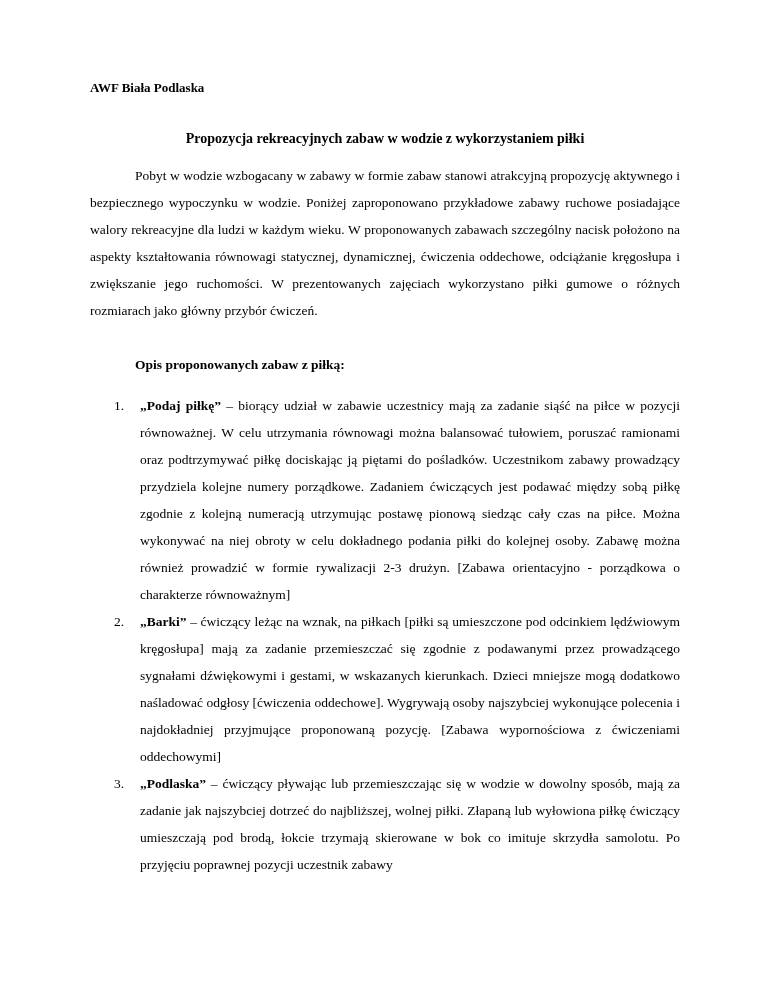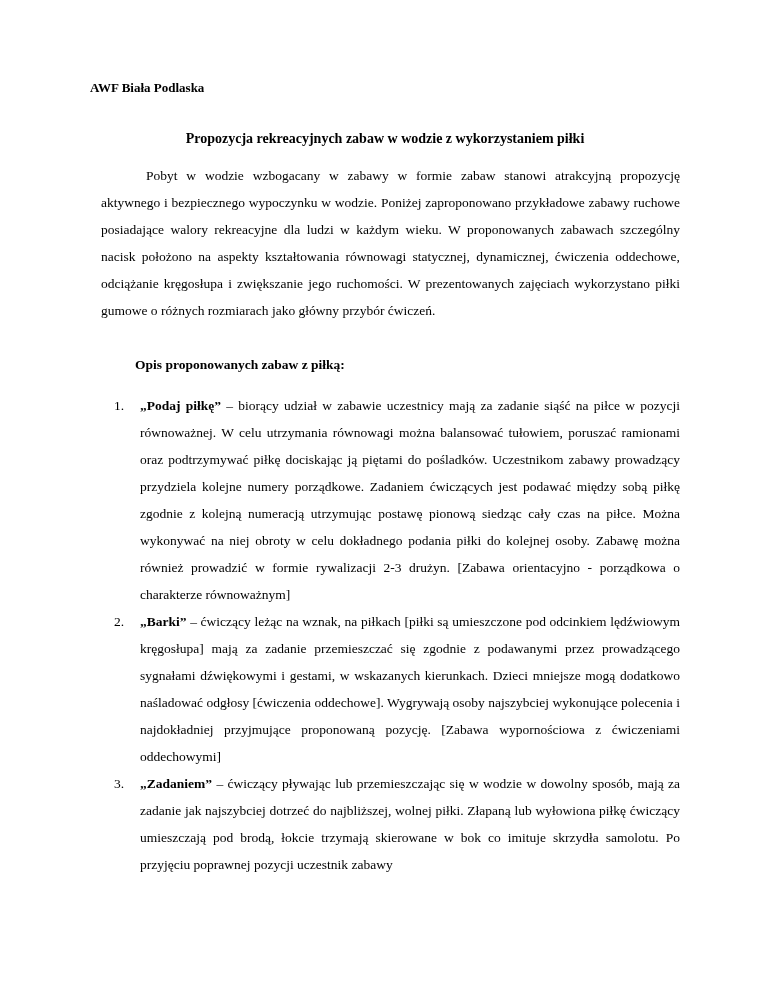--- a/index.html
+++ b/index.html
@@ -29,21 +29,21 @@
     text-align: center;
     font-weight: bold;
     font-size: 14px;
     margin: 34px 0 14px 0;
     line-height: 18px;
   }
   .intro-paragraph {
     text-align: justify;
     text-indent: 45px;
     line-height: 27px;
-    margin: 8px 0 0 11px;
+    margin: 8px 0 0 0;
   }
   .list-intro {
     text-indent: 45px;
     line-height: 27px;
     margin: 27px 0 12px 0;
     font-weight: bold;
   }
   ol.games-list {
     list-style: none;
     margin: 14px 0 0 0;
@@ -82,17 +82,17 @@
   <p class="list-intro">Opis proponowanych zabaw z piłką:</p>
 
   <ol class="games-list">
     <li>
       <span class="num">1.</span><span class="game-title">„Podaj piłkę”</span><span> – biorący udział w zabawie uczestnicy mają za zadanie siąść na piłce w pozycji równoważnej. W celu utrzymania równowagi można balansować tułowiem, poruszać ramionami oraz podtrzymywać piłkę dociskając ją piętami do pośladków. Uczestnikom zabawy prowadzący przydziela kolejne numery porządkowe. Zadaniem ćwiczących jest podawać między sobą piłkę zgodnie z kolejną numeracją utrzymując postawę pionową siedząc cały czas na piłce. Można wykonywać na niej obroty w celu dokładnego podania piłki do kolejnej osoby. Zabawę można również prowadzić w formie rywalizacji 2-3 drużyn. [Zabawa orientacyjno - porządkowa o charakterze równoważnym]</span>
     </li>
     <li>
       <span class="num">2.</span><span class="game-title">„Barki”</span><span> – ćwiczący leżąc na wznak, na piłkach [piłki są umieszczone pod odcinkiem lędźwiowym kręgosłupa] mają za zadanie przemieszczać się zgodnie z podawanymi przez prowadzącego sygnałami dźwiękowymi i gestami, w wskazanych kierunkach. Dzieci mniejsze mogą dodatkowo naśladować odgłosy [ćwiczenia oddechowe]. Wygrywają osoby najszybciej wykonujące polecenia i najdokładniej przyjmujące proponowaną pozycję. [Zabawa wypornościowa z ćwiczeniami oddechowymi]</span>
     </li>
     <li>
-      <span class="num">3.</span><span class="game-title">„Zadaniem”</span><span> – ćwiczący pływając lub przemieszczając się w wodzie w dowolny sposób, mają za zadanie jak najszybciej dotrzeć do najbliższej, wolnej piłki. Złapaną lub wyłowiona piłkę ćwiczący umieszczają pod brodą, łokcie trzymają skierowane w bok co imituje skrzydła samolotu. Po przyjęciu poprawnej pozycji uczestnik zabawy</span>
+      <span class="num">3.</span><span class="game-title">„Podlaska”</span><span> – ćwiczący pływając lub przemieszczając się w wodzie w dowolny sposób, mają za zadanie jak najszybciej dotrzeć do najbliższej, wolnej piłki. Złapaną lub wyłowiona piłkę ćwiczący umieszczają pod brodą, łokcie trzymają skierowane w bok co imituje skrzydła samolotu. Po przyjęciu poprawnej pozycji uczestnik zabawy</span>
     </li>
   </ol>
 
 </div>
 
 </body></html>

